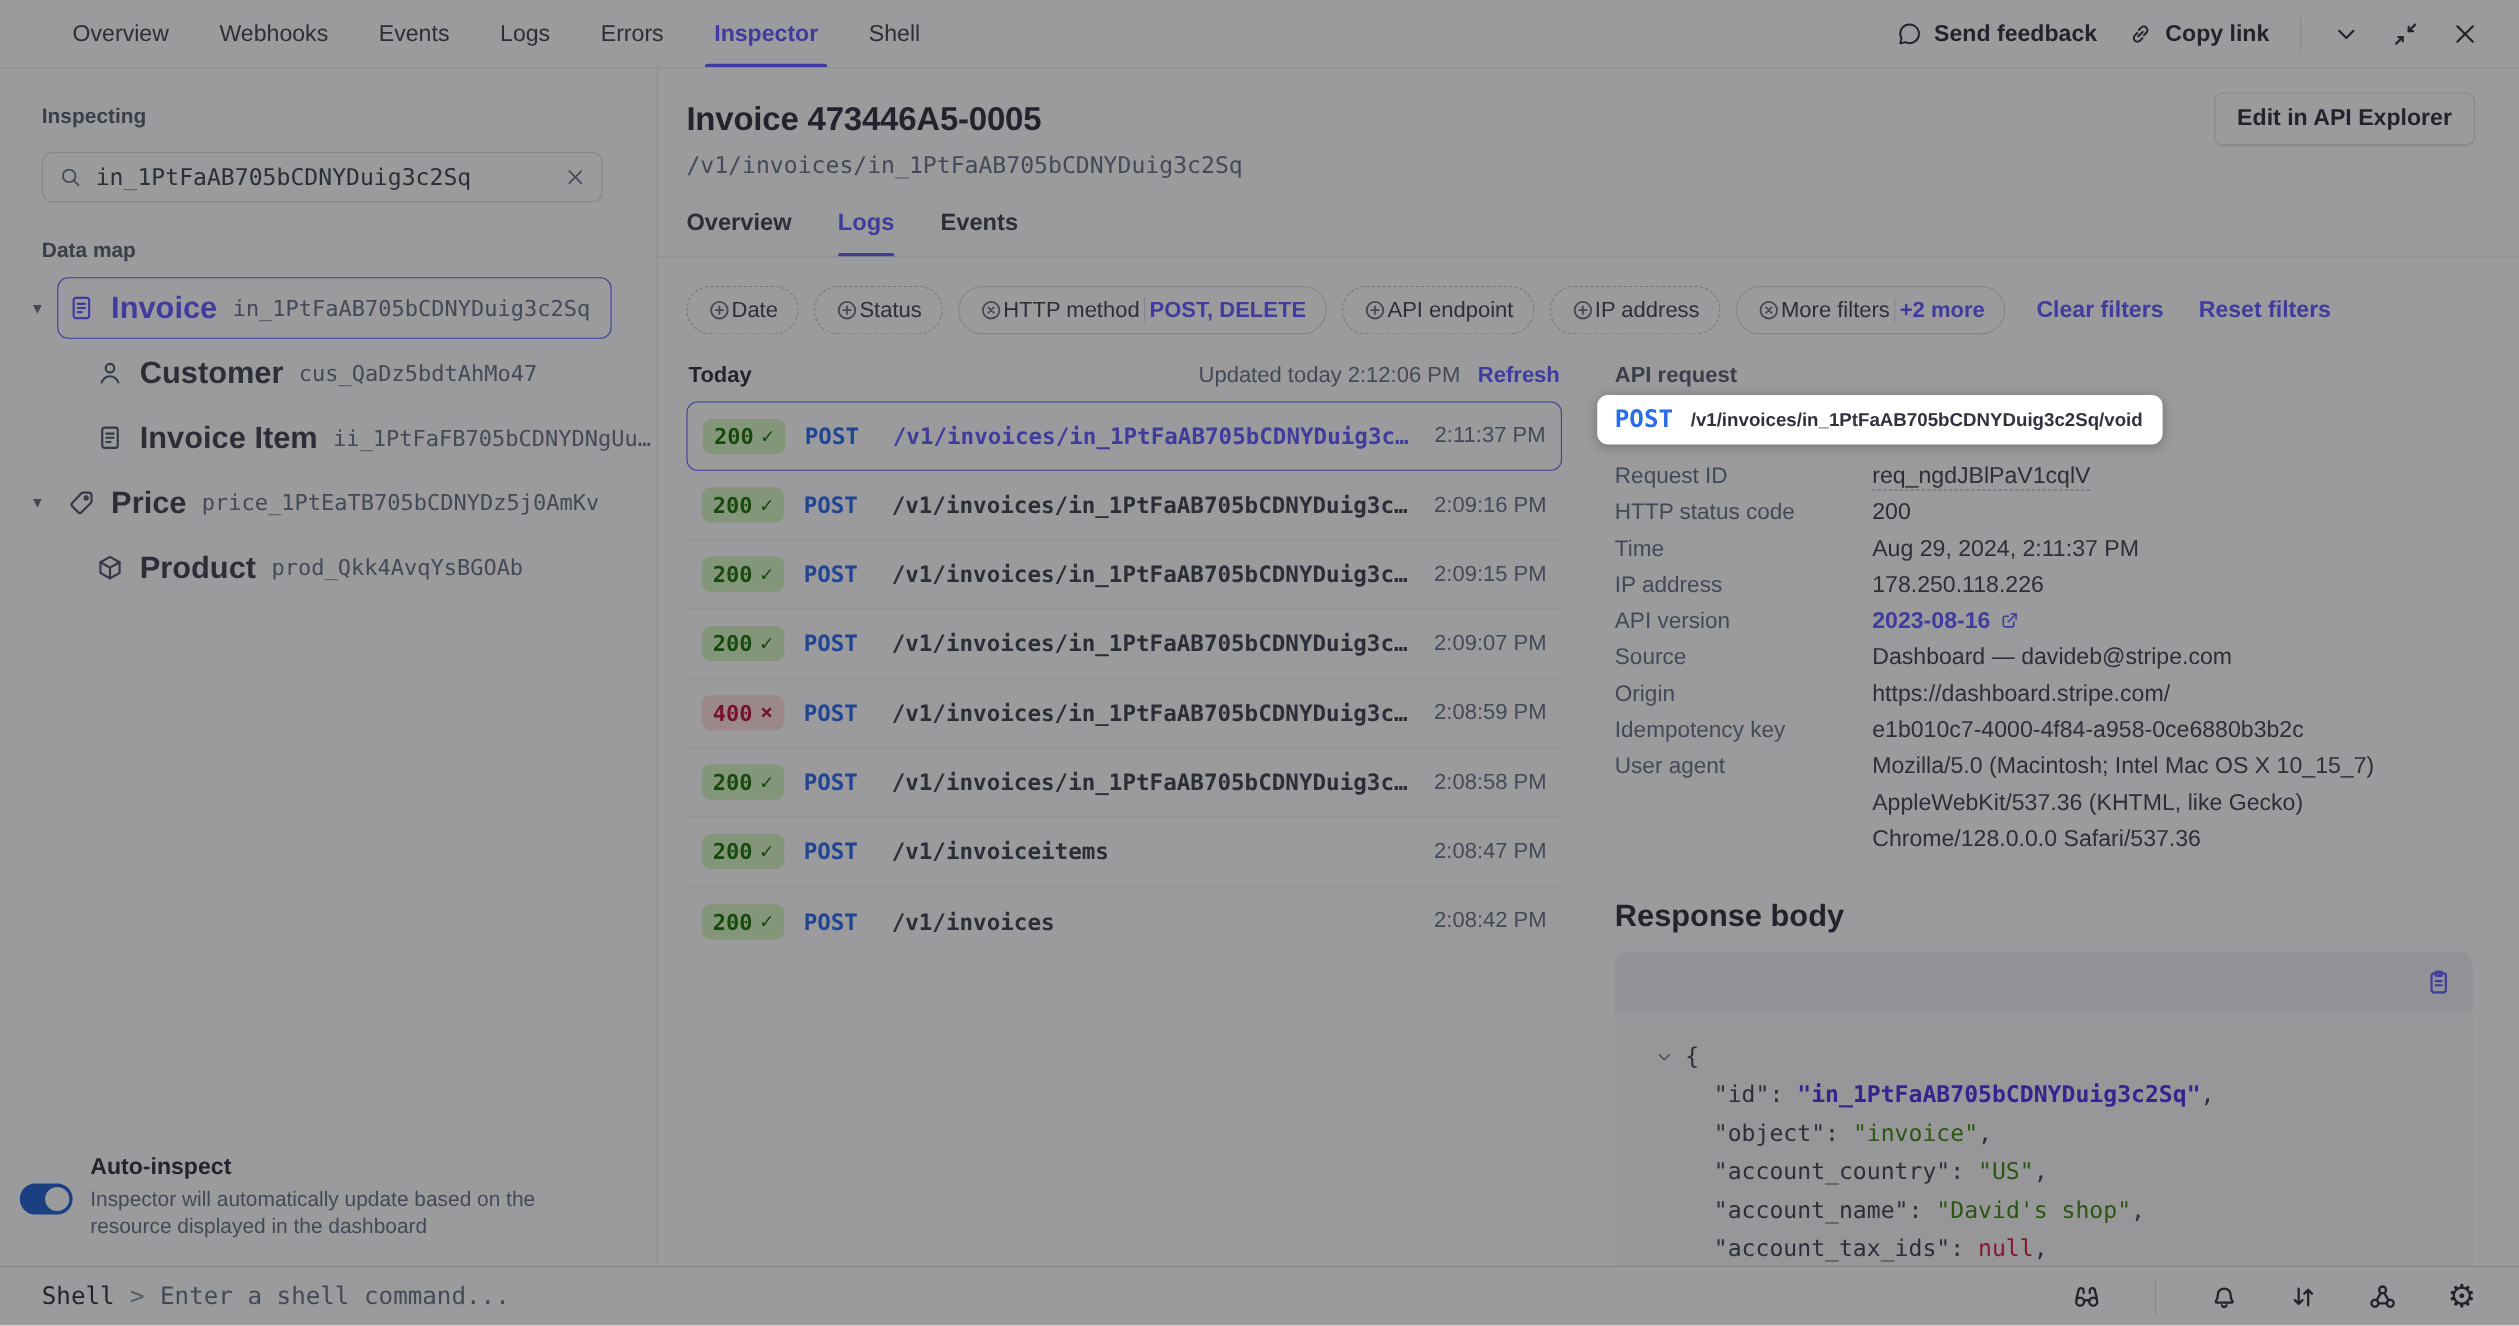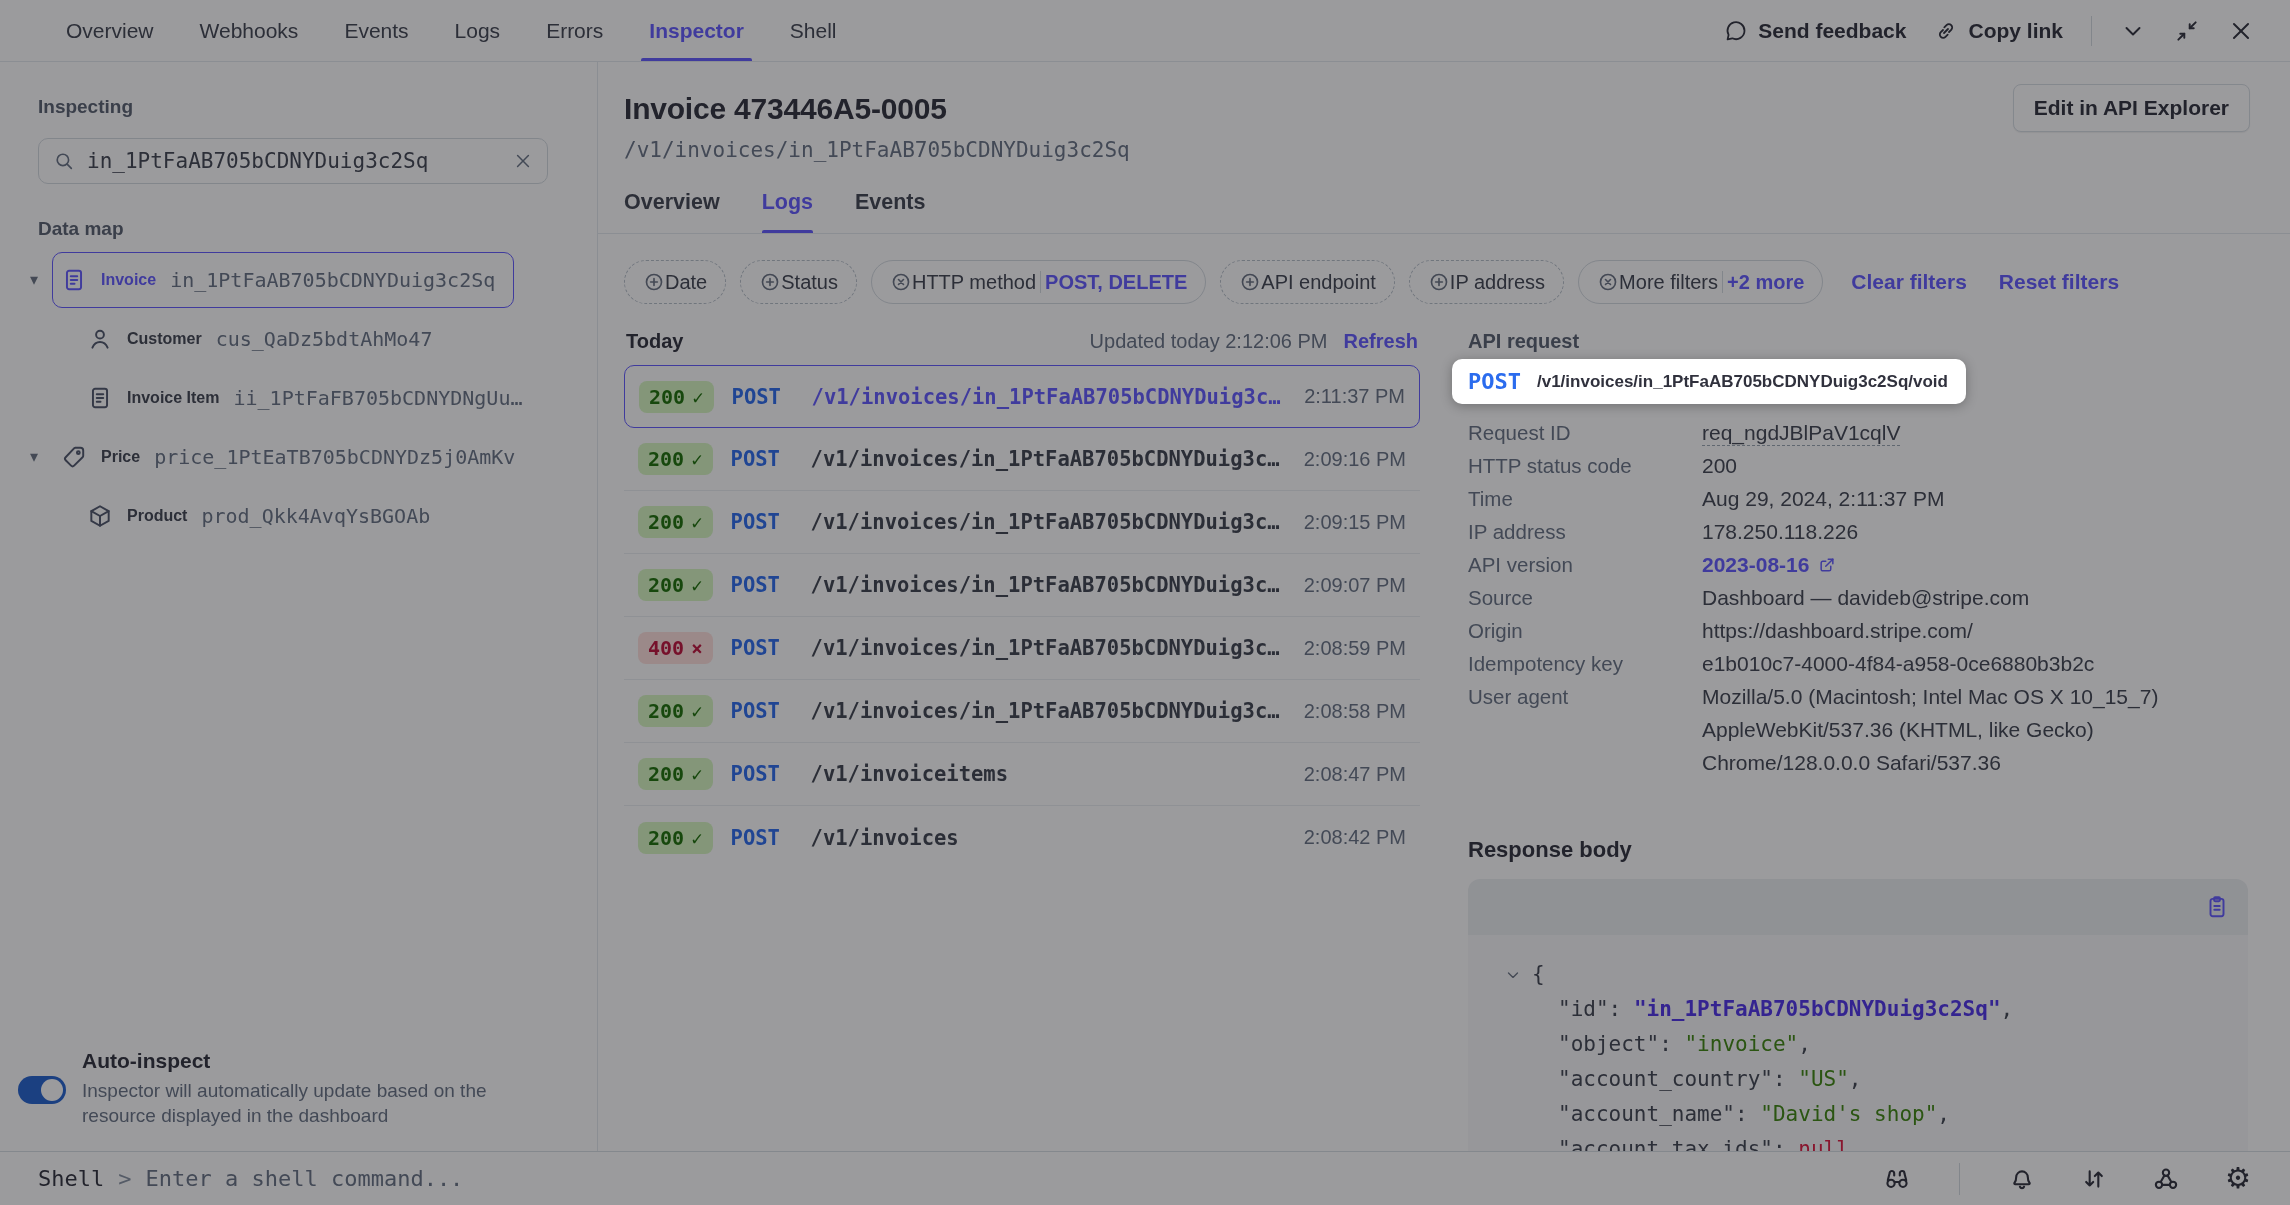--- a/index.html
+++ b/index.html
@@ -49,21 +49,21 @@
   .searchbox{width:510px;height:46px;border:1px solid var(--border2);border-radius:10px;display:flex;align-items:center;gap:12px;padding:0 14px;background:#fff}
   .search-input{flex:1;font-size:21px;color:var(--text2)}
   .tree{margin-left:-22px}
   .tree-row{display:flex;align-items:center;height:59px}
   .tree-row.lvl1{margin-left:62px}
   .caret{width:36px;text-align:center;font-size:16px;color:#6a7383;flex:none}
   .tree-body{display:inline-flex;align-items:center;height:56px;padding:0 18px 0 8px;border:1.5px solid transparent;border-radius:10px}
   .tree-body.selected{border-color:var(--accent)}
   .tree-body .ic{color:#4f566b;margin-right:14px;flex:none}
   .tree-body.selected .ic{color:var(--accent)}
-  .tree-label{font-size:16px;font-weight:700;color:var(--text2);margin-right:14px;white-space:nowrap}
+  .tree-label{font-size:28px;font-weight:700;color:var(--text2);margin-right:14px;white-space:nowrap}
   .tree-label.sel{color:var(--accent)}
   .tree-id{font-size:20px;color:var(--muted);white-space:nowrap}
   .auto{position:absolute;left:18px;bottom:22px;right:24px;display:flex;gap:16px;align-items:center}
   .toggle{width:48px;height:28px;border-radius:15px;background:#2462cf;position:relative;flex:none;margin-top:2px}
   .knob{position:absolute;top:3px;right:3px;width:22px;height:22px;border-radius:50%;background:#fff}
   .auto-label{font-size:21px;font-weight:700;color:var(--text)}
   .auto-desc{font-size:19px;color:var(--muted);line-height:1.35;margin-top:5px;max-width:452px}
 
   
   .main{flex:1;position:relative;padding:30px 42px 0 26px;overflow:hidden}
@@ -110,21 +110,21 @@
   .sec-label{font-size:20px;font-weight:600;color:#596171}
   .spotlight{position:relative;z-index:60;display:inline-flex;align-items:center;gap:16px;background:#fff;border-radius:10px;padding:10px 18px 10px 16px;margin:6px 0 12px -16px;box-shadow:0 2px 12px rgba(0,0,0,.28)}
   .sp-method{font-family:"DejaVu Sans Mono","Liberation Mono",monospace;font-size:22px;font-weight:600;color:var(--blue)}
   .sp-path{font-size:17px;font-weight:700;color:var(--text);white-space:nowrap}
   .fields{display:grid;grid-template-columns:234px 1fr}
   .f-label{font-size:20.5px;color:var(--muted);line-height:33px;white-space:nowrap}
   .f-value{font-size:21px;color:var(--text2);line-height:33px;max-width:520px}
   .dashed-underline{border-bottom:1.5px dashed #9aa5b1;padding-bottom:1px}
   .f-link{color:var(--accent);font-weight:700}
   .f-link .ic{vertical-align:-3px;margin-left:8px;color:var(--accent)}
-  .resp-label{margin-top:58px;font-size:22px;font-weight:600;color:var(--text)}
+  .resp-label{margin-top:38px;font-size:28px;font-weight:600;color:var(--text)}
   .codeblock{margin-top:16px;border-radius:12px;overflow:hidden;height:520px}
   .codehead{height:56px;background:#edeff2;display:flex;align-items:center;justify-content:flex-end;padding:0 18px}
   .codebody{background:#f8f9fa;padding:22px 24px;height:100%}
   .jline{font-family:"DejaVu Sans Mono","Liberation Mono",monospace;font-size:21px;line-height:35px;color:var(--text2);padding-left:66px;white-space:nowrap}
   .jline.open{padding-left:12px;display:flex;align-items:center}
   .jcaret{width:18px;height:18px;color:#6a7383;margin-right:10px;display:inline-flex}
   .jcaret svg{width:100%;height:100%}
   .jv-id{color:#4f32e8;font-weight:700}
   .jv-str{color:#3e8710}
   .jv-null{color:#df1b41}

